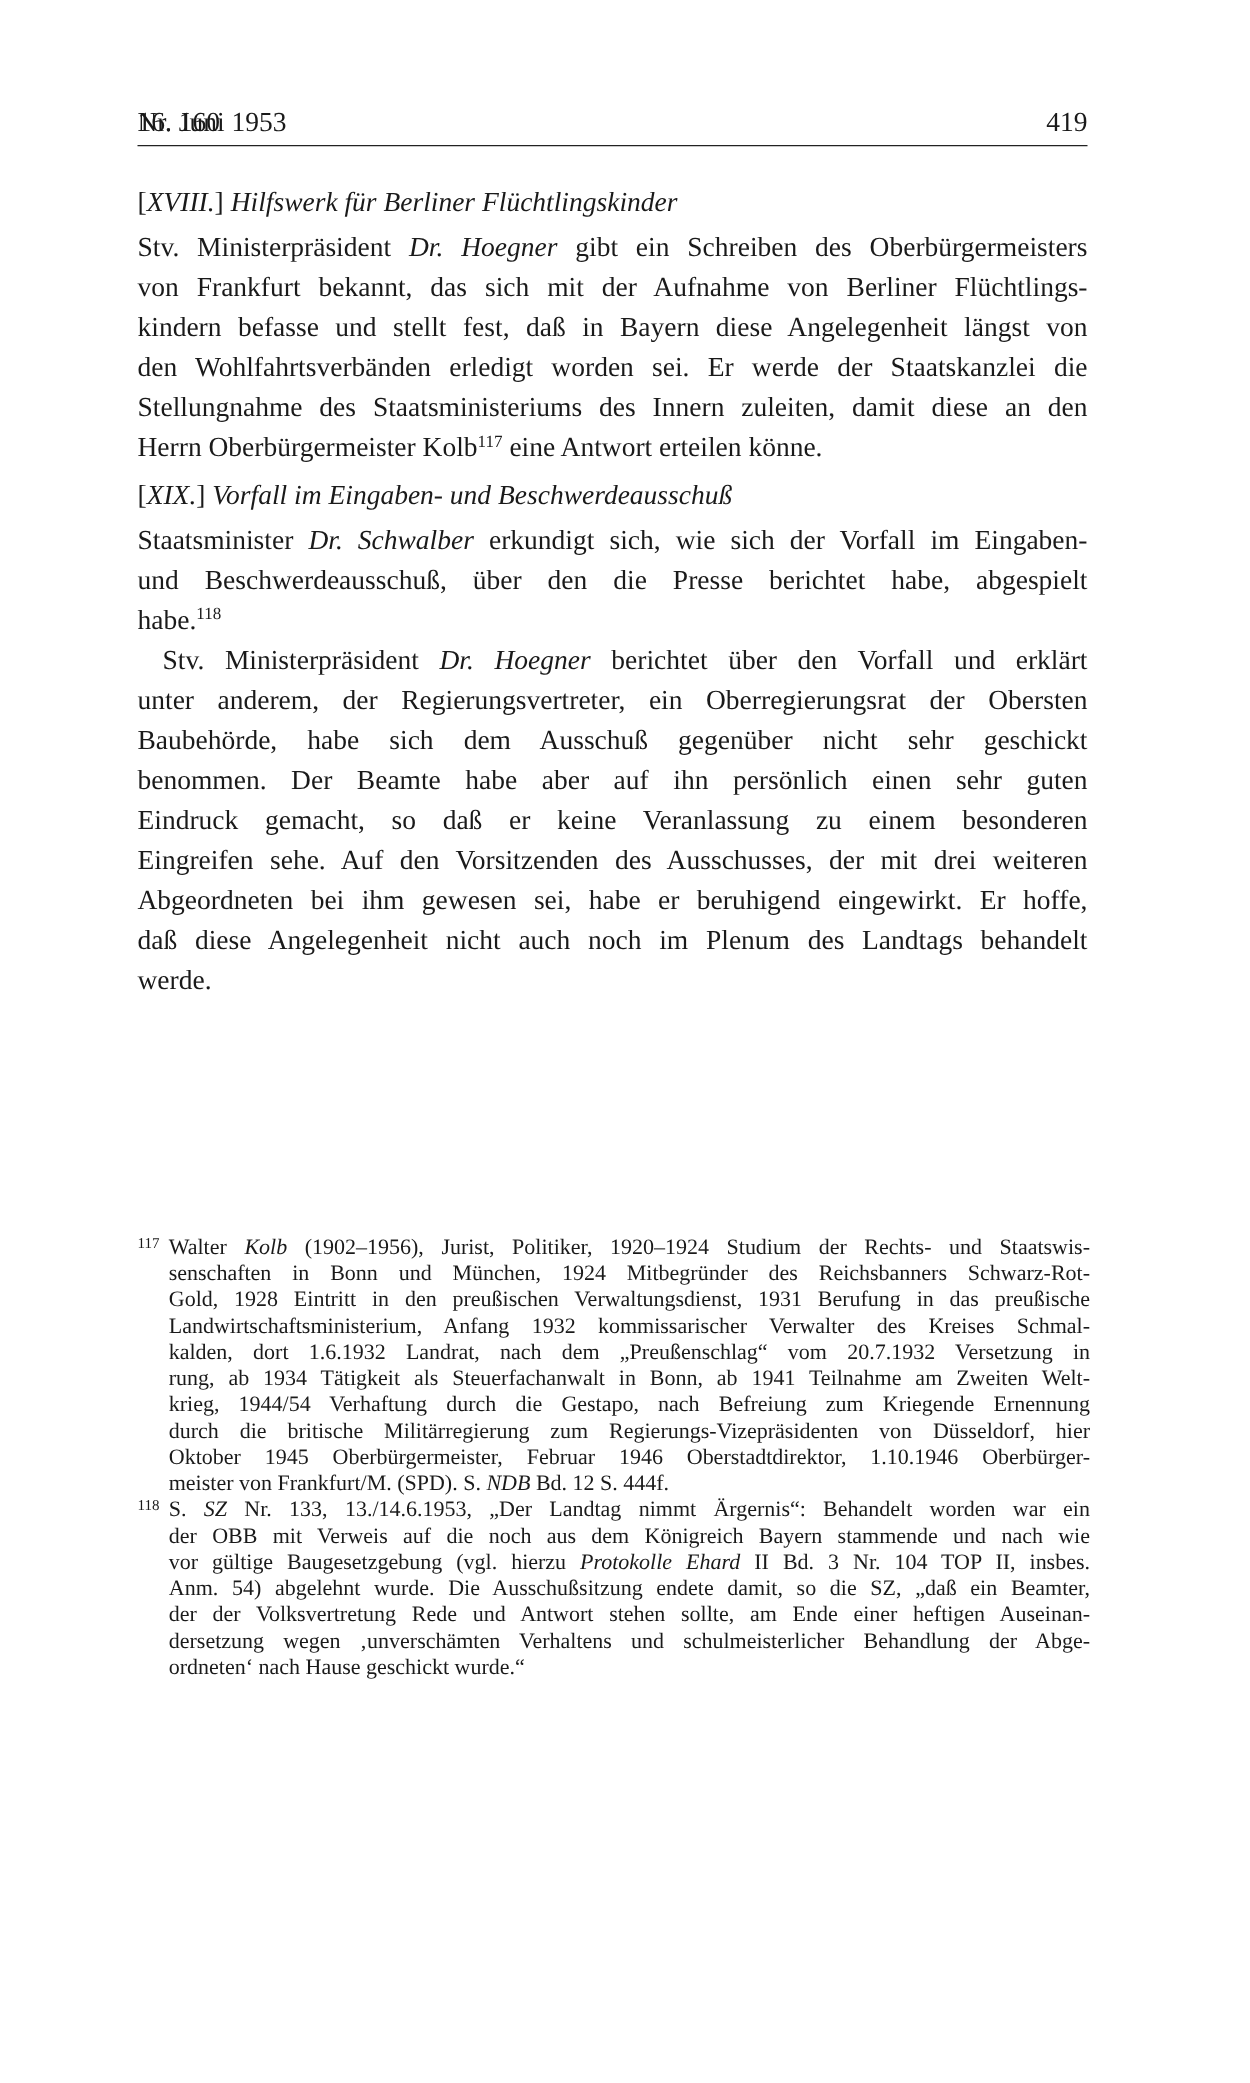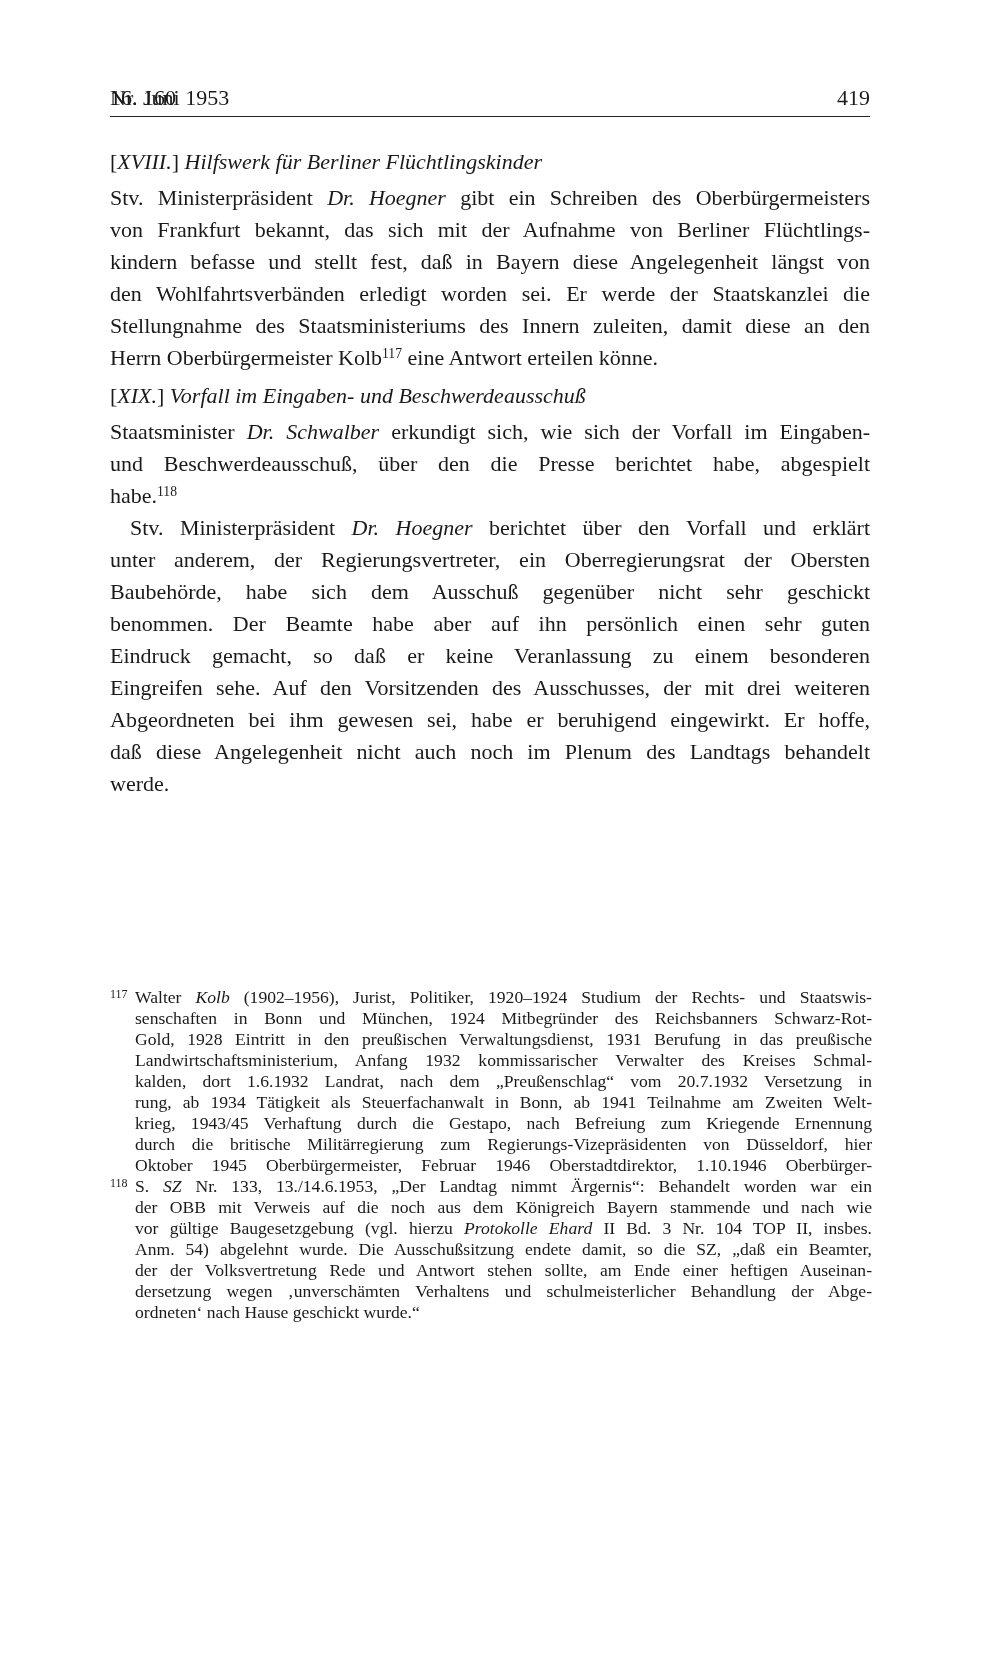--- a/index.html
+++ b/index.html
@@ -70,23 +70,24 @@
       </div>
     </div>
   <div class="notes" id="notes">
       <div>
         <div class="nline"><span class="nnum">117</span><span>Walter </span><em>Kolb</em><span> (1902–1956), Jurist, Politiker, 1920–1924 Studium der Rechts- und Staatswis-</span></div>
         <div class="nline"><span>senschaften in Bonn und München, 1924 Mitbegründer des Reichsbanners Schwarz-Rot-</span></div>
         <div class="nline"><span>Gold, 1928 Eintritt in den preußischen Verwaltungsdienst, 1931 Berufung in das preußische</span></div>
         <div class="nline"><span>Landwirtschaftsministerium, Anfang 1932 kommissarischer Verwalter des Kreises Schmal-</span></div>
         <div class="nline"><span>kalden, dort 1.6.1932 Landrat, nach dem „Preußenschlag“ vom 20.7.1932 Versetzung in</span></div>
         <div class="nline"><span>rung, ab 1934 Tätigkeit als Steuerfachanwalt in Bonn, ab 1941 Teilnahme am Zweiten Welt-</span></div>
-        <div class="nline"><span>krieg, 1943/45 Verhaftung durch die Gestapo, nach Befreiung zum Kriegende Ernennung</span></div>
+        <div class="nline"><span>krieg, 1944/54 Verhaftung durch die Gestapo, nach Befreiung zum Kriegende Ernennung</span></div>
         <div class="nline"><span>durch die britische Militärregierung zum Regierungs-Vizepräsidenten von Düsseldorf, hier</span></div>
         <div class="nline"><span>Oktober 1945 Oberbürgermeister, Februar 1946 Oberstadtdirektor, 1.10.1946 Oberbürger-</span></div>
+        <div class="nline last"><span>meister von Frankfurt/M. (SPD). S. </span><em>NDB</em><span> Bd. 12 S. 444f.</span></div>
       </div>
       <div>
         <div class="nline"><span class="nnum">118</span><span>S. </span><em>SZ</em><span> Nr. 133, 13./14.6.1953, „Der Landtag nimmt Ärgernis“: Behandelt worden war ein</span></div>
         <div class="nline"><span>der OBB mit Verweis auf die noch aus dem Königreich Bayern stammende und nach wie</span></div>
         <div class="nline"><span>vor gültige Baugesetzgebung (vgl. hierzu </span><em>Protokolle Ehard</em><span> II Bd. 3 Nr. 104 TOP II, insbes.</span></div>
         <div class="nline"><span>Anm. 54) abgelehnt wurde. Die Ausschußsitzung endete damit, so die SZ, „daß ein Beamter,</span></div>
         <div class="nline"><span>der der Volksvertretung Rede und Antwort stehen sollte, am Ende einer heftigen Auseinan-</span></div>
         <div class="nline"><span>dersetzung wegen ‚unverschämten Verhaltens und schulmeisterlicher Behandlung der Abge-</span></div>
         <div class="nline last"><span>ordneten‘ nach Hause geschickt wurde.“</span></div>
       </div>

